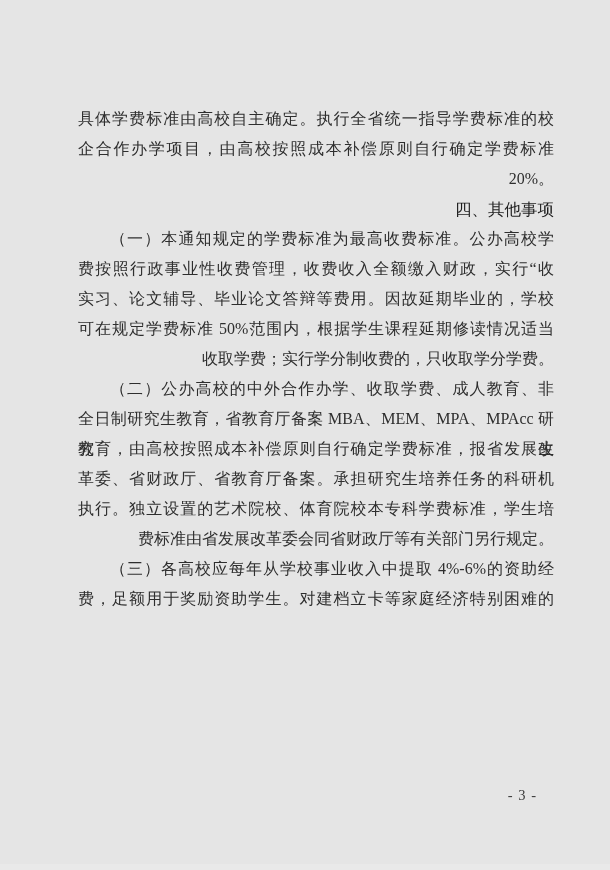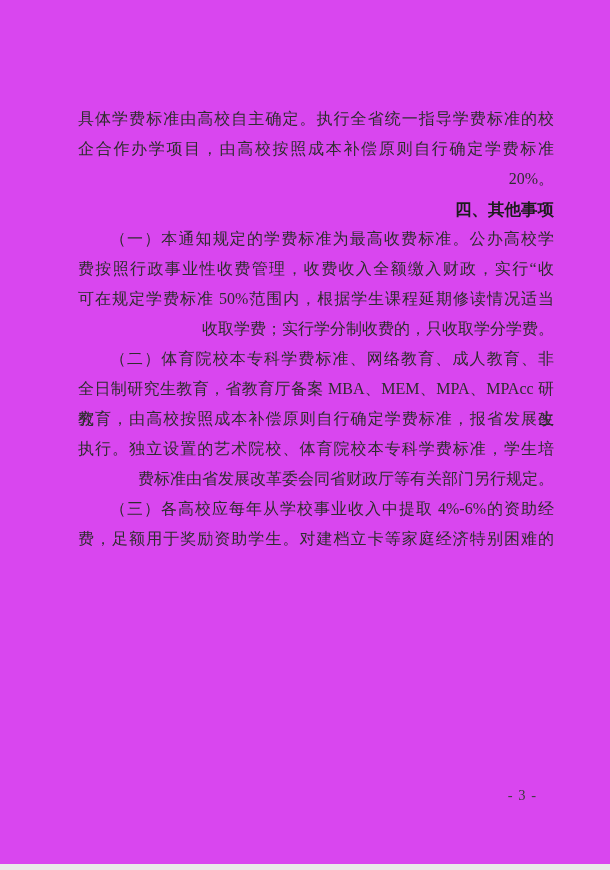--- a/index.html
+++ b/index.html
@@ -4,21 +4,21 @@
 <style>
   html, body {
     margin: 0;
     padding: 0;
     background: #ffffff;
   }
   .page {
     position: relative;
     width: 610px;
     height: 870px;
-    background: #d946ef;
+    background: #e5e5e5;
     overflow: hidden;
     font-family: "Liberation Serif", "DejaVu Serif", serif;
   }
   .doc-body {
     position: absolute;
     left: 78px;
     top: 104px;
     width: 476px;
   }
   .line {
@@ -32,21 +32,21 @@
   }
   .line.justify {
     text-align: justify;
     text-align-last: justify;
   }
   .line.indent {
     text-indent: 2em;
   }
   .line.heading {
     font-family: "Liberation Sans", "DejaVu Sans", sans-serif;
-    font-weight: bold;
+    font-weight: normal;
     font-size: 16.5px;
     color: #1c1c1c;
   }
   .page-number {
     position: absolute;
     top: 786px;
     right: 73px;
     height: 18px;
     line-height: 18px;
     font-size: 14.5px;
@@ -67,25 +67,27 @@
 <body>
 
 <div class="page">
   <div class="doc-body">
       <div class="line justify">具体学费标准由高校自主确定。执行全省统一指导学费标准的校</div>
       <div class="line justify">企合作办学项目，由高校按照成本补偿原则自行确定学费标准</div>
       <div class="line">20%。</div>
       <div class="line heading indent">四、其他事项</div>
       <div class="line indent justify">（一）本通知规定的学费标准为最高收费标准。公办高校学</div>
       <div class="line justify">费按照行政事业性收费管理，收费收入全额缴入财政，实行“收</div>
+      <div class="line justify">实习、论文辅导、毕业论文答辩等费用。因故延期毕业的，学校</div>
       <div class="line justify">可在规定学费标准 50%范围内，根据学生课程延期修读情况适当</div>
       <div class="line">收取学费；实行学分制收费的，只收取学分学费。</div>
-      <div class="line indent justify">（二）体育院校本专科学费标准、网络教育、成人教育、非</div>
+      <div class="line indent justify">（二）公办高校的中外合作办学、收取学费、成人教育、非</div>
       <div class="line justify">全日制研究生教育，省教育厅备案 MBA、MEM、MPA、MPAcc 研究生</div>
       <div class="line justify">教育，由高校按照成本补偿原则自行确定学费标准，报省发展改</div>
+      <div class="line justify">革委、省财政厅、省教育厅备案。承担研究生培养任务的科研机</div>
       <div class="line justify">执行。独立设置的艺术院校、体育院校本专科学费标准，学生培</div>
       <div class="line">费标准由省发展改革委会同省财政厅等有关部门另行规定。</div>
       <div class="line indent justify">（三）各高校应每年从学校事业收入中提取 4%-6%的资助经</div>
       <div class="line justify">费，足额用于奖励资助学生。对建档立卡等家庭经济特别困难的</div>
     </div>
   <div class="page-number">- 3 -</div>
   <div class="bottom-edge"></div>
 </div>
 
 </body></html>

